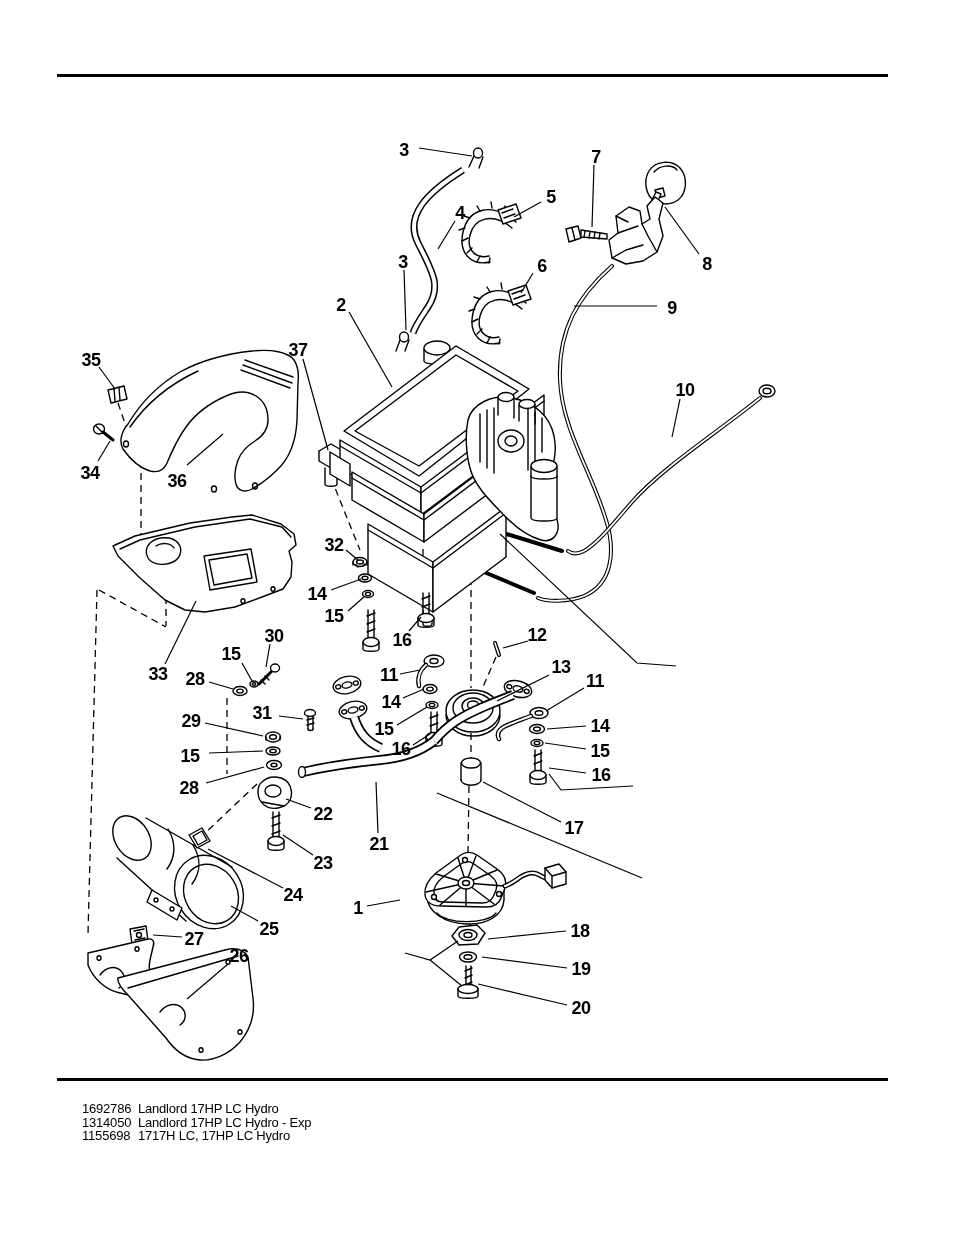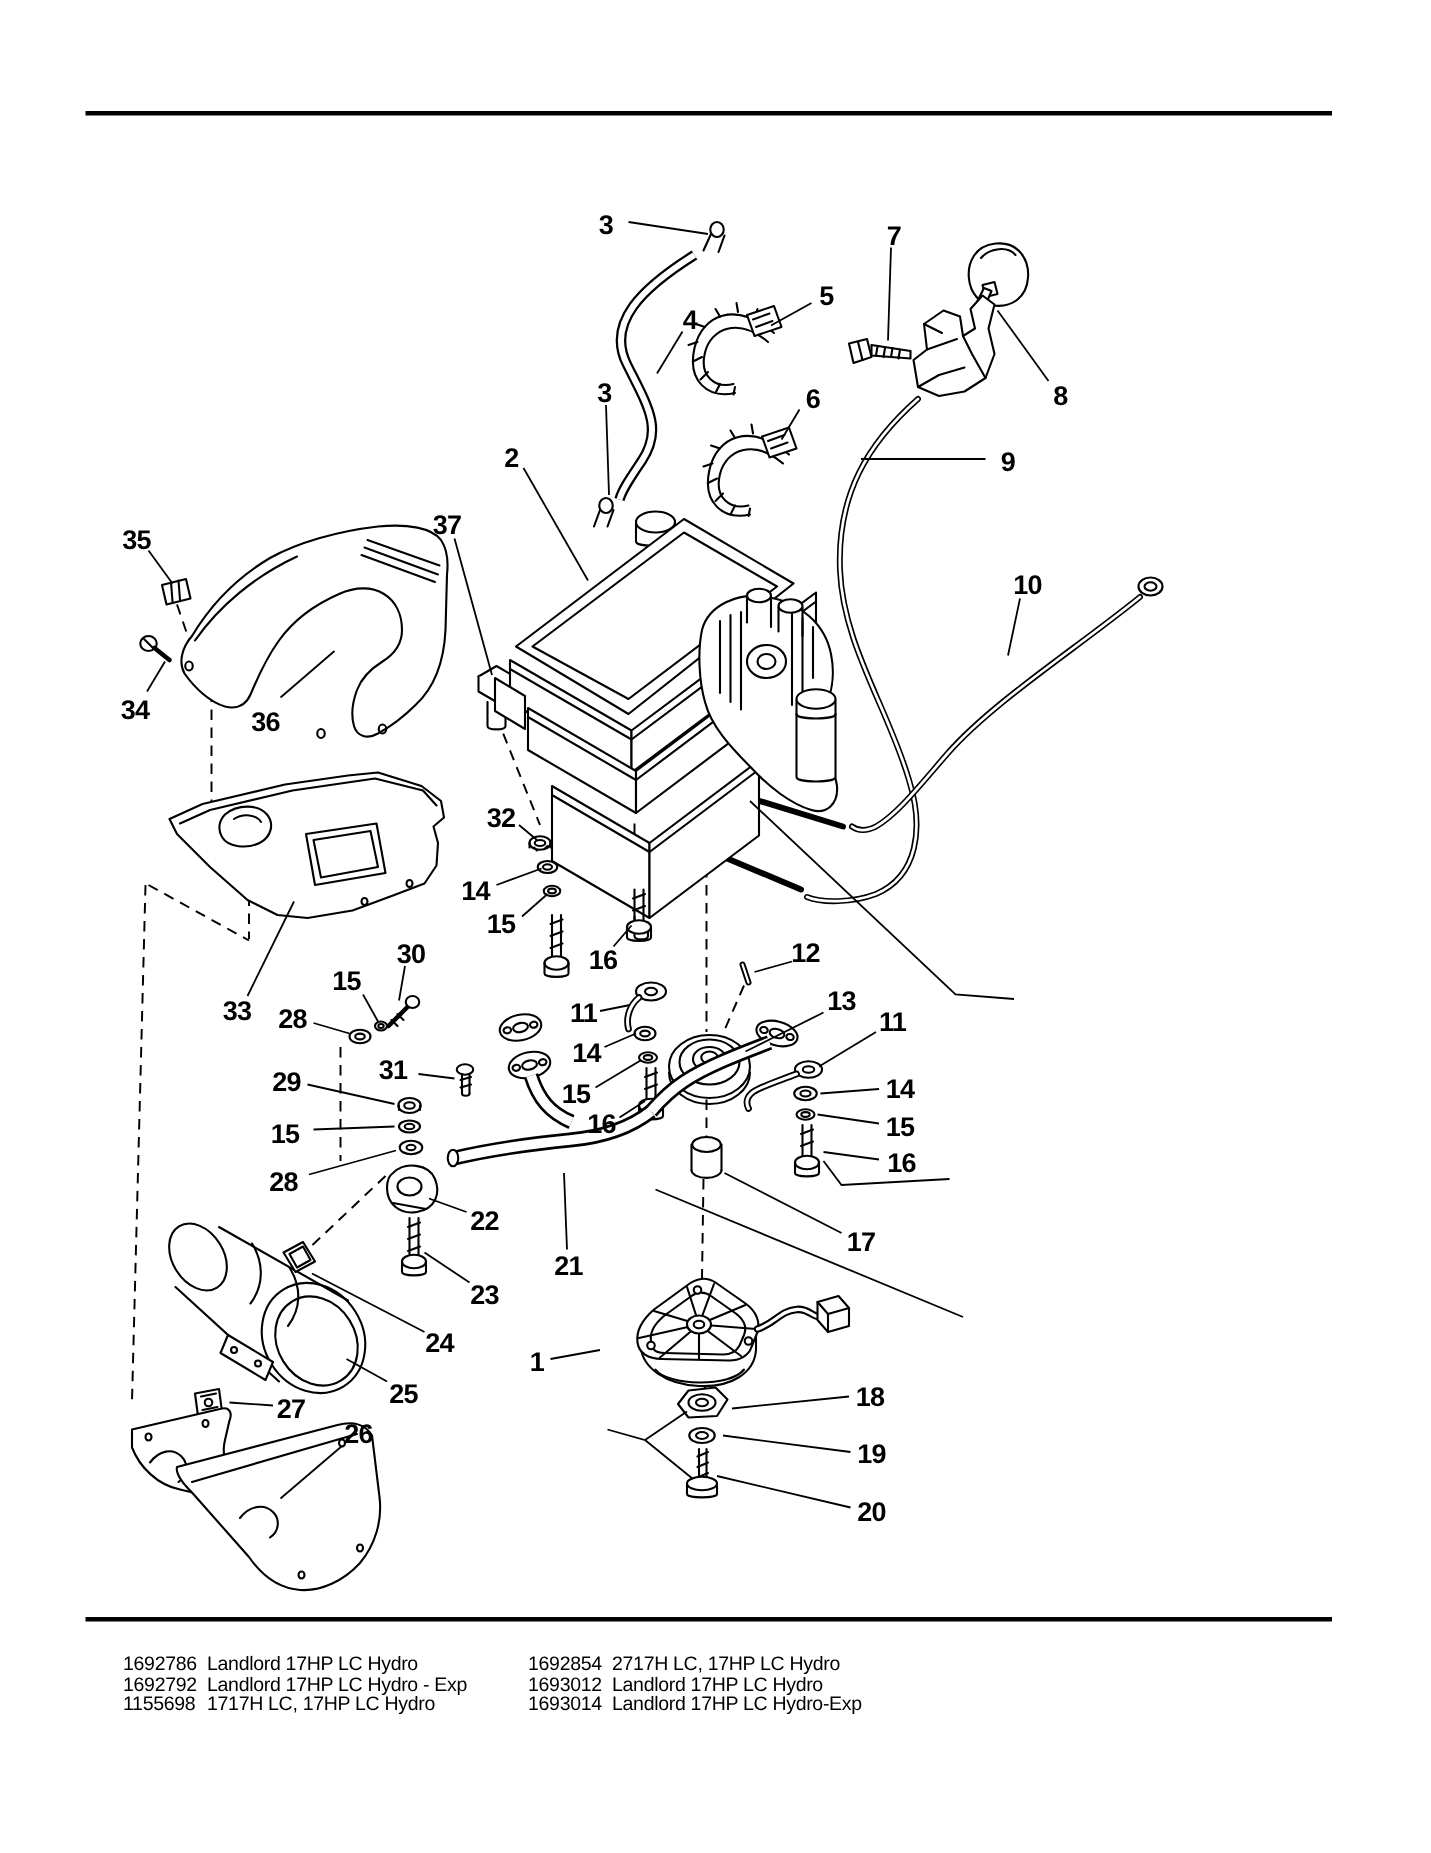--- a/index.html
+++ b/index.html
@@ -450,21 +450,16 @@
         <text x="239" y="962">26</text>
         <text x="358" y="914">1</text>
         <text x="580" y="937">18</text>
         <text x="581" y="975">19</text>
         <text x="581" y="1014">20</text>
       </g>
   </svg>
 
   <div class="footer-col" id="footer-col-left">
       <div class="frow"><span class="code">1692786</span><span class="desc">Landlord 17HP LC Hydro</span></div>
-      <div class="frow"><span class="code">1692792</span><span class="desc">Landlord 17HP LC Hydro - Exp</span></div>
+      <div class="frow"><span class="code">1314050</span><span class="desc">Landlord 17HP LC Hydro - Exp</span></div>
       <div class="frow"><span class="code">1155698</span><span class="desc">1717H LC, 17HP LC Hydro</span></div>
     </div>
-  <div class="footer-col" id="footer-col-right">
-      <div class="frow"><span class="code">1692854</span><span class="desc">2717H LC, 17HP LC Hydro</span></div>
-      <div class="frow"><span class="code">1693012</span><span class="desc">Landlord 17HP LC Hydro</span></div>
-      <div class="frow"><span class="code">1693014</span><span class="desc">Landlord 17HP LC Hydro-Exp</span></div>
-    </div>
 </div>
 
 </body></html>

